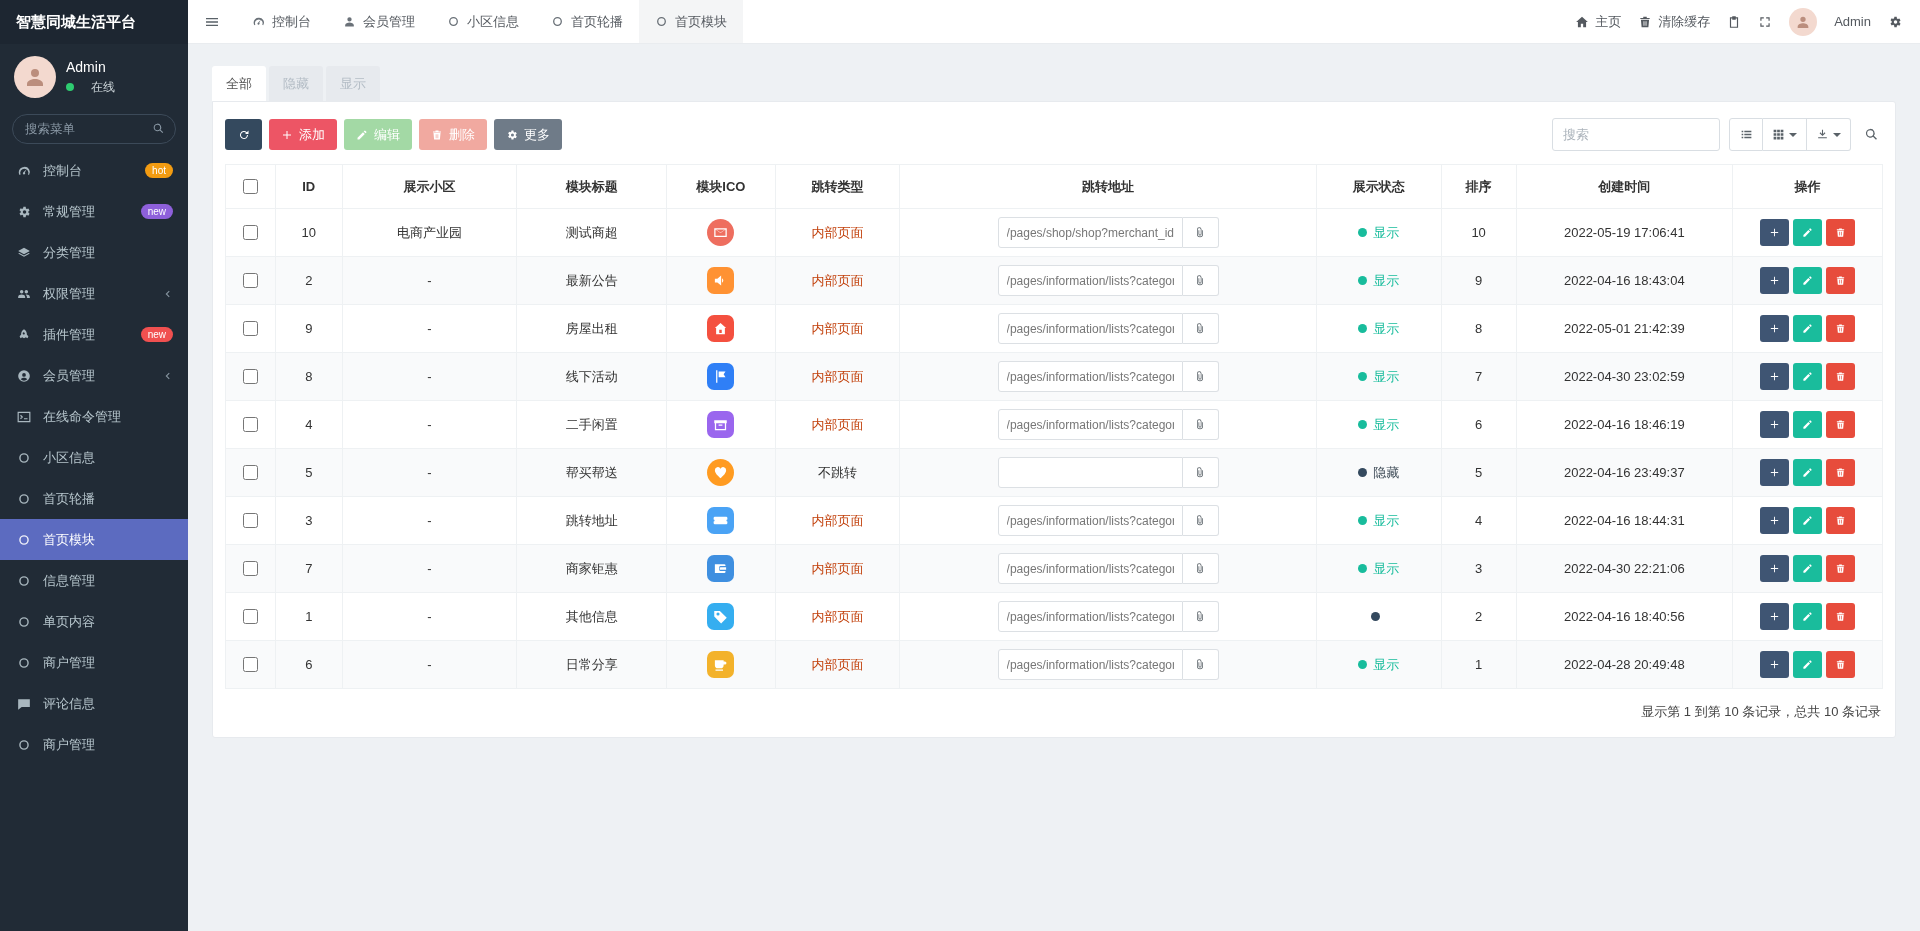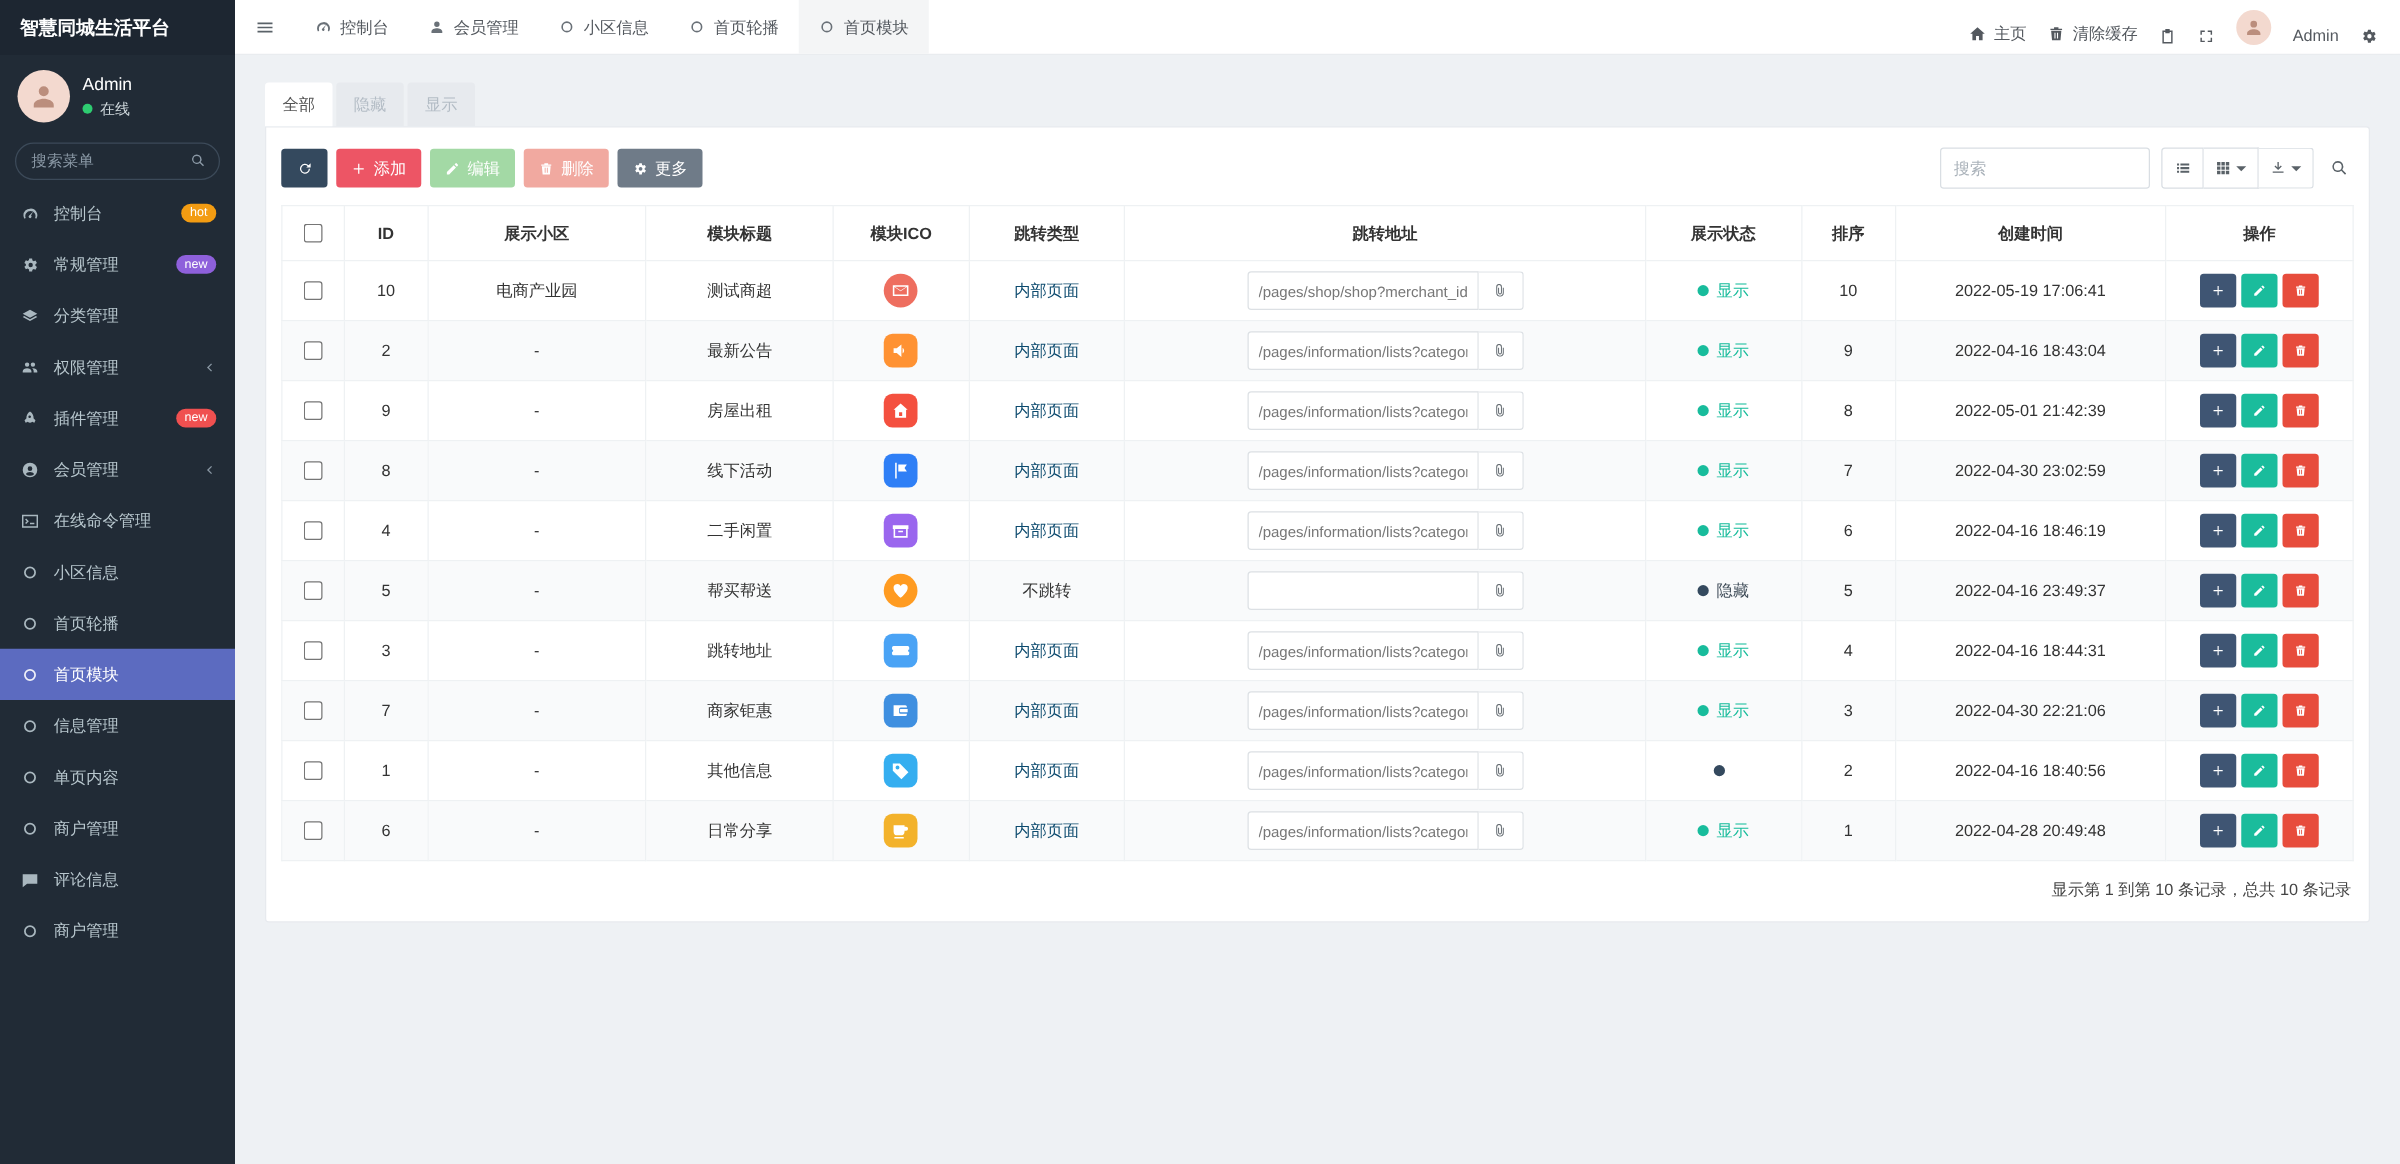--- a/index.html
+++ b/index.html
@@ -7,21 +7,21 @@
   body { margin:0; background:#eef1f4; font-family:"Liberation Sans","DejaVu Sans",sans-serif; color:#333; }
   svg { display:block; }
 
   
   .sidebar { position:fixed; left:0; top:0; bottom:0; width:188px; background:#212b36; z-index:10; overflow:hidden; }
   .brand { height:44px; display:flex; align-items:center; padding:0 16px; color:#fff; font-size:15px; font-weight:bold; background:#1d2631; white-space:nowrap; }
   .user-panel { display:flex; gap:10px; padding:12px 14px 6px; align-items:center; }
   .avatar { width:42px; height:42px; border-radius:50%; background:#f3d9cf; display:flex; align-items:center; justify-content:center; color:#bb8e7d; flex:none; }
   .avatar svg { width:24px; height:24px; }
   .user-name { color:#fff; font-size:14px; margin-bottom:4px; }
-  .user-status { color:#cfd8dc; font-size:12px; display:flex; align-items:center; gap:6px; }
+  .user-status { color:#cfd8dc; font-size:12px; display:flex; align-items:center; gap:17px; }
   .online-dot { width:8px; height:8px; border-radius:50%; background:#2ecc71; display:inline-block; }
   .side-search { position:relative; margin:10px 12px 6px; }
   .side-search input { width:100%; height:30px; background:transparent; border:1px solid #3c4a59; border-radius:15px; color:#cfd6dc; font-size:12.5px; padding:0 30px 0 12px; outline:none; }
   .side-search input::placeholder { color:#8a98a5; }
   .side-search .si { position:absolute; right:11px; top:8px; color:#8a98a5; }
   .si svg { width:13px; height:13px; }
   .menu { display:flex; flex-direction:column; margin-top:4px; }
   .menu-item { display:flex; align-items:center; gap:10px; height:41px; padding:0 15px; color:#b8c7ce; font-size:13px; text-decoration:none; cursor:pointer; }
   .menu-item.active { background:#5c6bc0; color:#fff; }
   .mi { width:18px; display:flex; justify-content:center; opacity:.9; }
@@ -33,21 +33,21 @@
 
   
   .topnav { margin-left:188px; height:44px; background:#fff; display:flex; align-items:center; border-bottom:1px solid #e9ecef; padding-right:18px; }
   .burger { width:48px; height:44px; border:none; background:transparent; color:#5a6268; cursor:pointer; display:flex; align-items:center; justify-content:center; }
   .burger svg { width:16px; height:16px; }
   .navtabs { display:flex; height:100%; }
   .navtab { display:flex; align-items:center; gap:7px; padding:0 16px; font-size:13px; color:#54595f; cursor:pointer; height:100%; white-space:nowrap; }
   .navtab .ni { color:#6a7178; }
   .navtab .ni svg { width:13px; height:13px; }
   .navtab.active { background:#f4f5f6; }
-  .nav-right { margin-left:auto; display:flex; align-items:flex-end; gap:17px; color:#54595f; font-size:13px; }
+  .nav-right { margin-left:auto; display:flex; align-items:center; gap:17px; color:#54595f; font-size:13px; }
   .nav-link { display:flex; align-items:center; gap:6px; cursor:pointer; white-space:nowrap; }
   .nav-link svg, .icon-btn svg { width:14px; height:14px; }
   .icon-btn { border:none; background:none; color:#54595f; cursor:pointer; padding:0; display:flex; }
   .avatar.sm { width:28px; height:28px; }
   .avatar.sm svg { width:16px; height:16px; }
   .nav-user { cursor:pointer; }
 
   
   .content { margin-left:188px; padding:22px 24px; min-height:calc(100vh - 44px); }
   .filter-tabs { display:flex; gap:3px; }
@@ -78,21 +78,21 @@
   .icon-plain svg { width:15px; height:15px; }
 
   
   table { width:100%; border-collapse:collapse; font-size:13px; table-layout:fixed; }
   th, td { border:1px solid #eef1f3; text-align:center; padding:8px 6px; color:#333; overflow:hidden; }
   thead th { font-weight:bold; padding:11px 6px; background:#fff; }
   tbody tr:nth-child(even) { background:#f9fafb; }
   input[type="checkbox"] { width:15px; height:15px; accent-color:#5c6bc0; cursor:pointer; }
   .c-check{width:3%;} .c-id{width:4%;} .c-comm{width:10.5%;} .c-title{width:9%;} .c-ico{width:6.5%;}
   .c-jtype{width:7.5%;} .c-addr{width:25%;} .c-status{width:7.5%;} .c-sort{width:4.5%;} .c-time{width:13%;} .c-act{width:9%;}
-  .jump.teal { color:#0c4a6e;margin-top:40px; }
+  .jump.teal { color:#c2410c;margin-top:40px; }
   .input-group { display:inline-flex; align-items:center; }
   .input-group input { width:185px; height:31px; border:1px solid #dce0e4; border-radius:3px 0 0 3px; font-size:12px; color:#777; padding:0 8px; outline:none; background:#fff; }
   .ig-btn { height:31px; width:36px; background:#fff; border:1px solid #dce0e4; border-left:none; border-radius:0 3px 3px 0; color:#5a6268; cursor:pointer; display:inline-flex; align-items:center; justify-content:center; }
   .ig-btn svg { width:12px; height:12px; }
   .status { display:inline-flex; align-items:center; gap:6px; }
   .sdot { width:9px; height:9px; border-radius:50%; display:inline-block; }
   .ico { width:27px; height:27px; display:inline-flex; align-items:center; justify-content:center; color:#fff; }
   .ico svg { width:15px; height:15px; }
   .actions { display:inline-flex; gap:4px; }
   .act { width:29px; height:27px; border:none; border-radius:3px; color:#fff; display:inline-flex; align-items:center; justify-content:center; cursor:pointer; }

